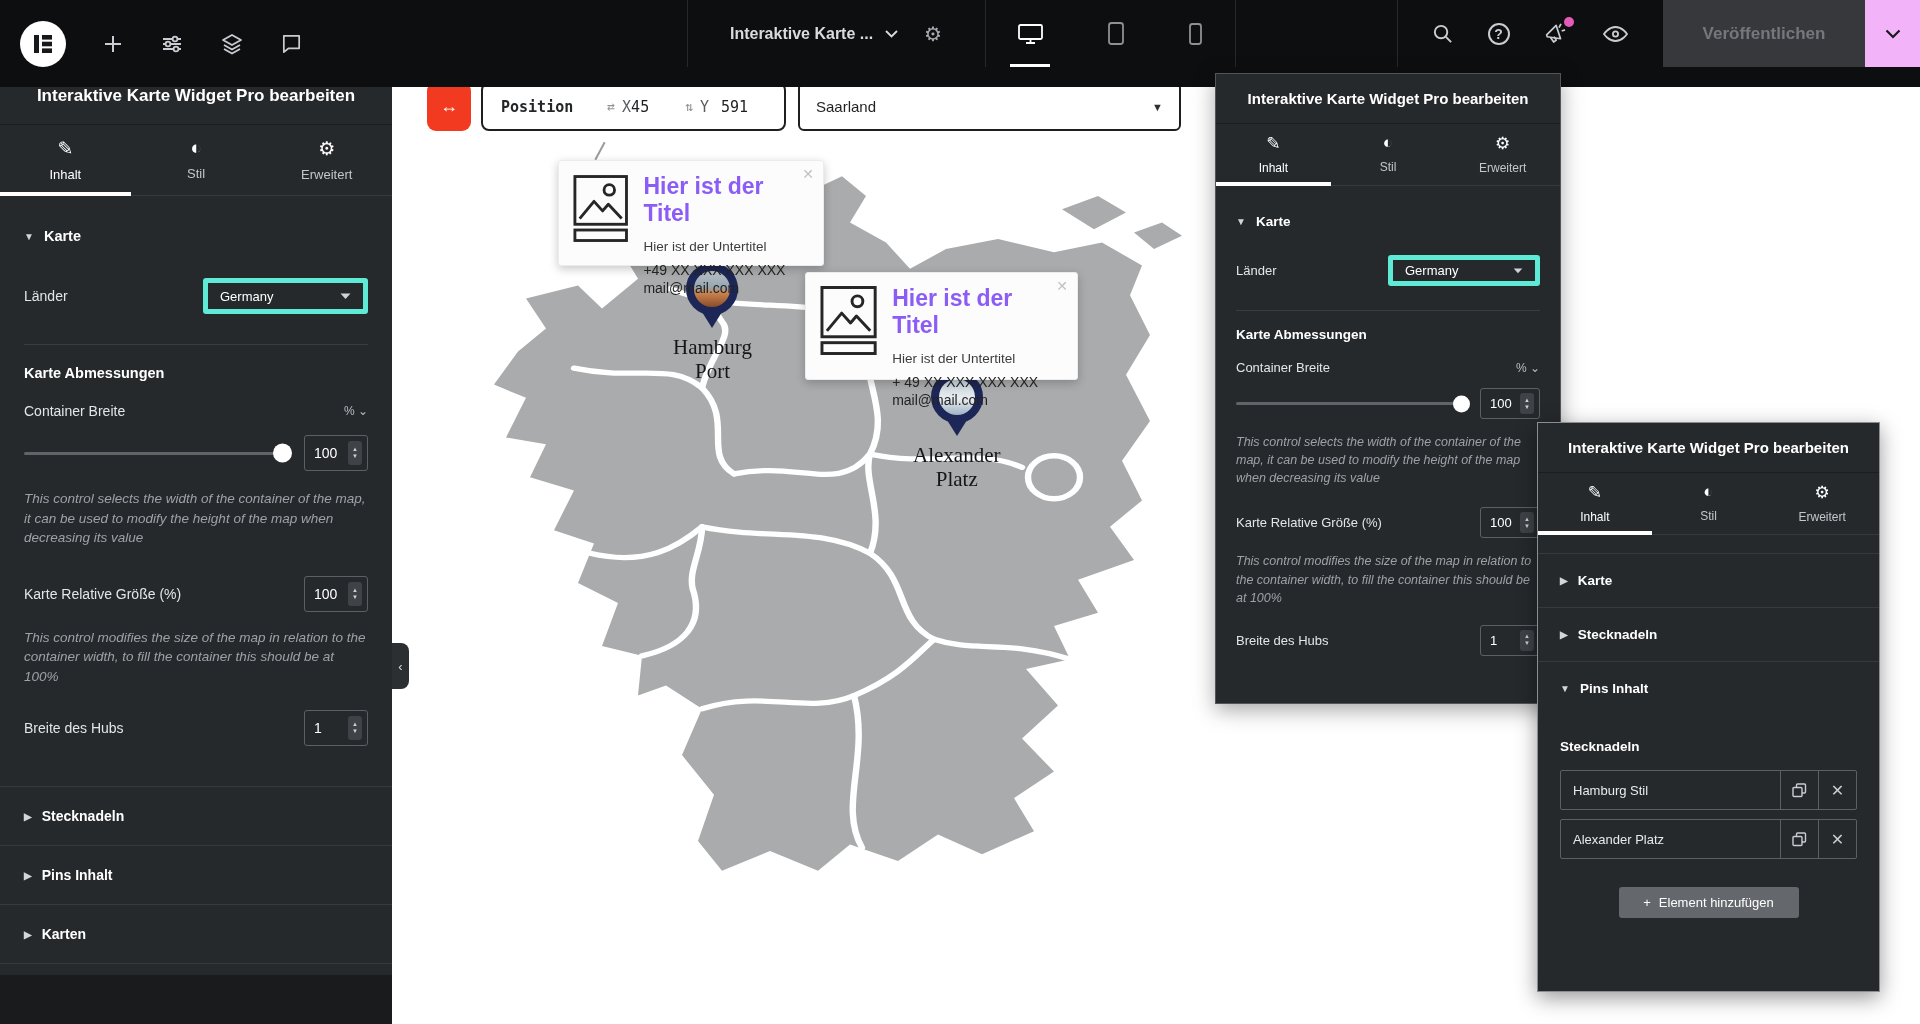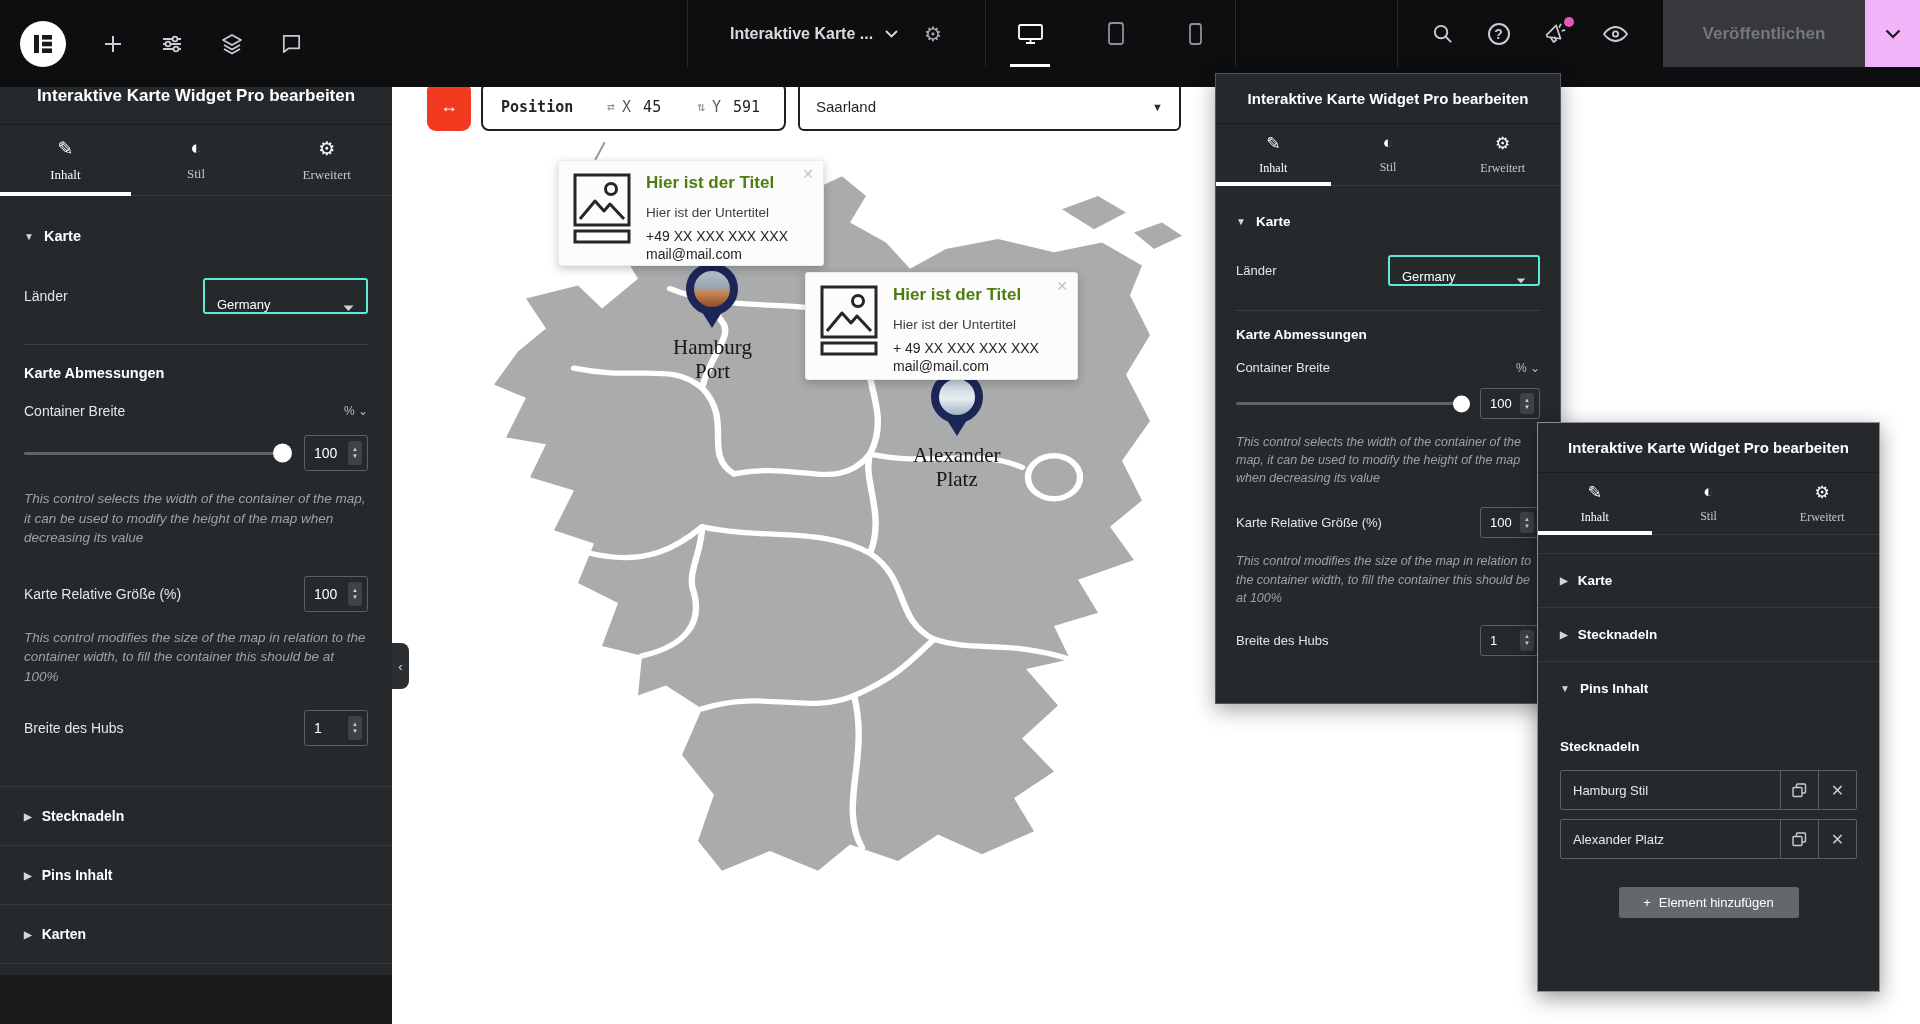--- a/index.html
+++ b/index.html
@@ -37,29 +37,29 @@
                    background:#f2b3f8; display:flex; align-items:center; justify-content:center; cursor:pointer; }
 
   
   .panel { background:#26292c; color:#e7e9eb; }
   .panel-header { text-align:center; font-weight:bold; color:#ffffff;
                   border-bottom:1px solid #1b1d1f; }
   .tabs { display:flex; border-bottom:1px solid #37393d; }
   .tab { flex:1; display:flex; flex-direction:column; align-items:center; gap:7px;
          position:relative; cursor:pointer; color:#c3c6ca; }
   .tab .t-ico { font-size:19px; color:#fff; }
-  .tab-label { font-size:13px;font-family:Liberation Serif, serif; }
+  .tab-label { font-size:13px; }
   .tab.active .tab-label { color:#fff; }
   .tab.active::after { content:""; position:absolute; left:0; right:0; bottom:-1px; height:4px; background:#fff; }
   .sec-head { font-weight:bold; color:#fff; display:flex; align-items:center; gap:10px; cursor:pointer; }
   .caret { font-size:10px; color:#d2d5d9; }
   .ctl-row { display:flex; align-items:center; justify-content:space-between; }
   .ctl-label { font-size:14px; color:#e3e5e8; }
-  .select-box { border:2px solid #5eead4; border-radius:3px; background:transparent;
-                color:#fff; font-size:13px; display:flex; align-items:flex-end;
+  .select-box { border:5px solid #5eead4; border-radius:3px; background:transparent;
+                color:#fff; font-size:13px; display:flex; align-items:center;
                 justify-content:space-between; padding:0 12px; cursor:pointer; }
   .hr { border:none; border-top:1px solid #3a3d41; }
   .sub-heading { font-weight:bold; color:#fff; font-size:14px; }
   .unit { font-size:12px; color:#b9bdc2; cursor:pointer; }
   .slider-row { display:flex; align-items:center; }
   .slider-track { flex:1; height:3px; background:#606468; border-radius:2px; position:relative; cursor:pointer; }
   .slider-thumb { position:absolute; right:-2px; top:50%; transform:translateY(-50%);
                   width:19px; height:19px; background:#fff; border-radius:50%; cursor:pointer; }
   .num-wrap { border:1px solid #5c6064; border-radius:3px; display:flex; align-items:center;
               background:transparent; padding:0 5px 0 9px; }
@@ -111,21 +111,21 @@
                color:#161616; text-align:center; line-height:1.15; }
   .photo-port { background:linear-gradient(180deg,#b9c3ca 0%,#97a5af 45%,#c9824d 62%,#8a4c2a 100%); }
   .photo-platz { background:linear-gradient(180deg,#c2cfda 0%,#e8edf0 55%,#9fb2c4 100%); }
 
   
   .tooltip { position:absolute; background:#fcfcfc; border:1px solid #ececec; border-radius:3px;
              box-shadow:0 3px 10px rgba(0,0,0,0.22); display:flex; padding:12px 14px;
              z-index:6; }
   .tt-close { position:absolute; top:5px; right:9px; color:#c2c2c2; font-size:14px; cursor:pointer; }
   .tt-text { margin-left:15px; }
-  .tt-title { font-size:17px; font-weight:bold; color:#4d7c0f; }
+  .tt-title { font-size:23px; font-weight:bold; color:#8b5cf6; }
   .tt-sub { font-size:13.5px; color:#3c3c3c; margin-top:12px; }
   .tt-phone { font-size:14px; color:#232323; margin-top:8px; }
   .tt-mail { font-size:14px; color:#232323; margin-top:2px; }
   .leader { position:absolute; width:2px; height:20px; background:#9b9b9b; transform:rotate(28deg); z-index:4; }
 
   
   .mid-panel { position:absolute; left:1215px; top:73px; width:346px; height:631px; z-index:60;
                border:1px solid #515458; box-shadow:0 6px 20px rgba(0,0,0,0.35); }
   .mid-panel .panel-header { height:50px; line-height:50px; font-size:15px; }
   .mid-panel .tabs { height:62px; padding-top:9px; }
@@ -347,21 +347,21 @@
     </div>
   </div>
 
   <div class="red-btn">
     <span>↔</span>
   </div>
   <div class="pos-box">
     <span class="pos-label">Position</span>
     <span class="pos-ico" style="margin-left:34px">⇄</span>
     <span class="pos-axis" style="margin-left:7px">X</span>
-    <span class="pos-val" style="margin-left:12px">45</span>
+    <span class="pos-val" style="margin-left:0">45</span>
     <span class="pos-ico" style="margin-left:36px">⇅</span>
     <span class="pos-axis" style="margin-left:7px">Y</span>
     <span class="pos-val" style="margin-left:12px">591</span>
   </div>
   <div class="region-box">
     <span>Saarland</span>
     <span class="dd">▼</span>
   </div>
 </div>
 

